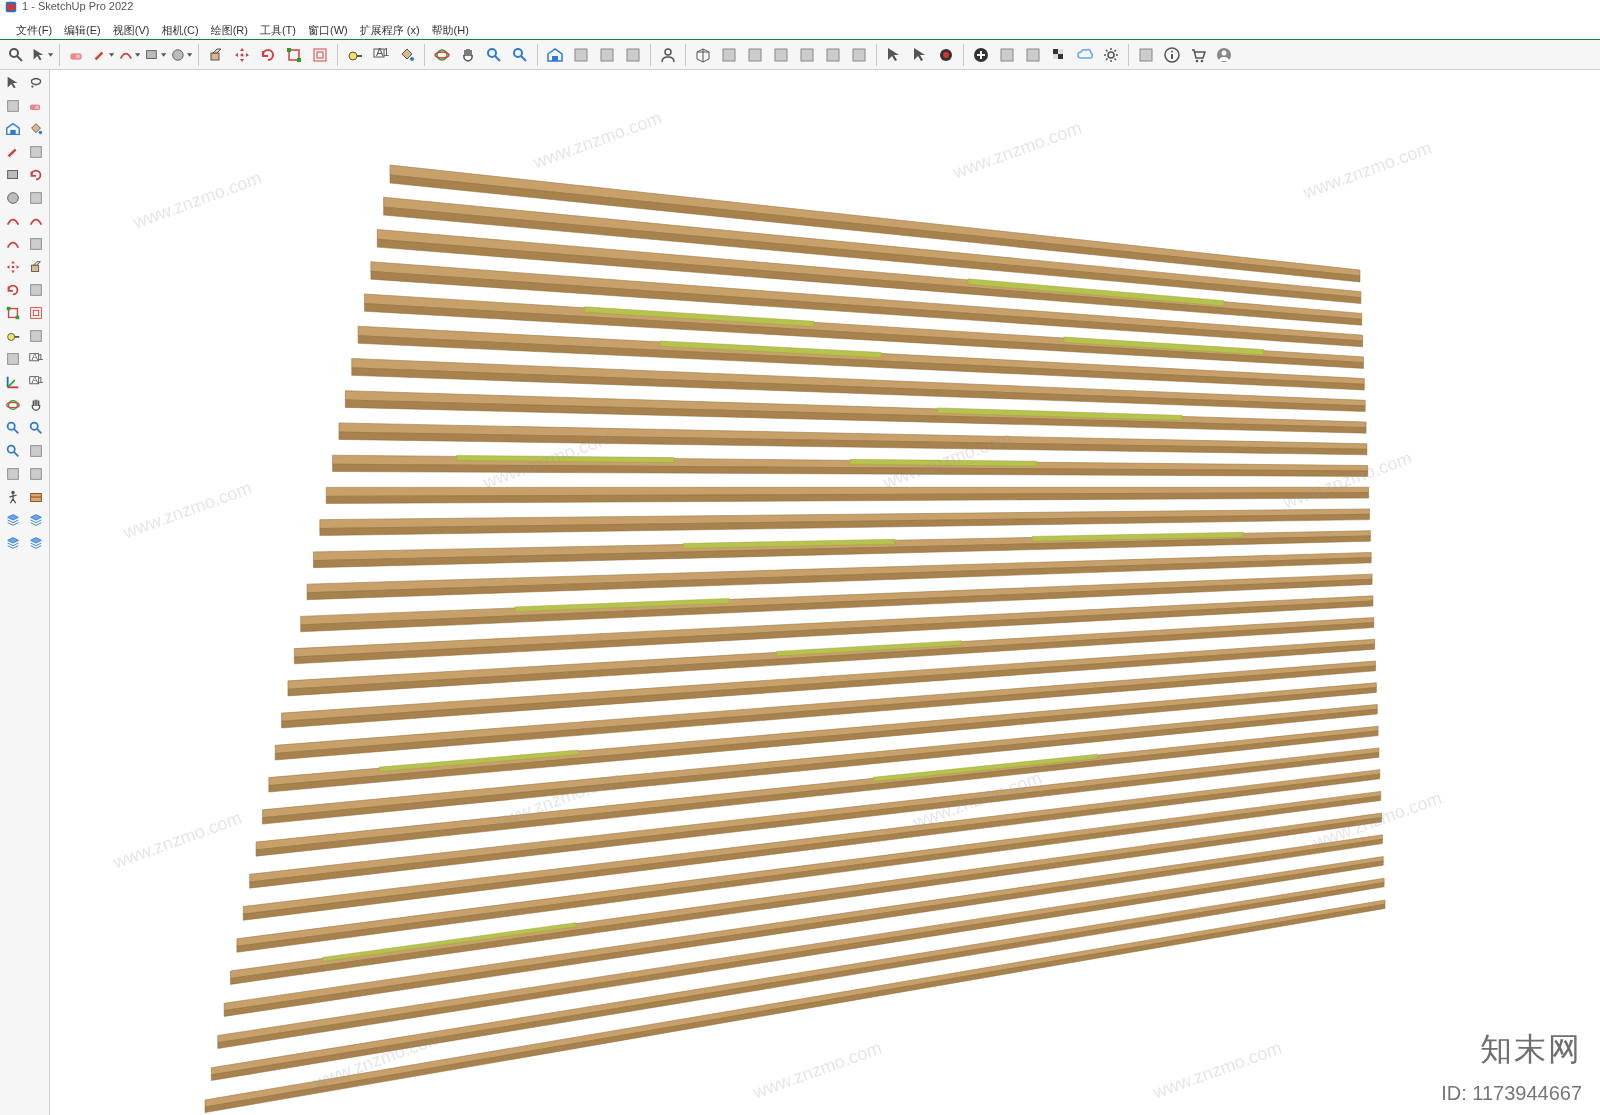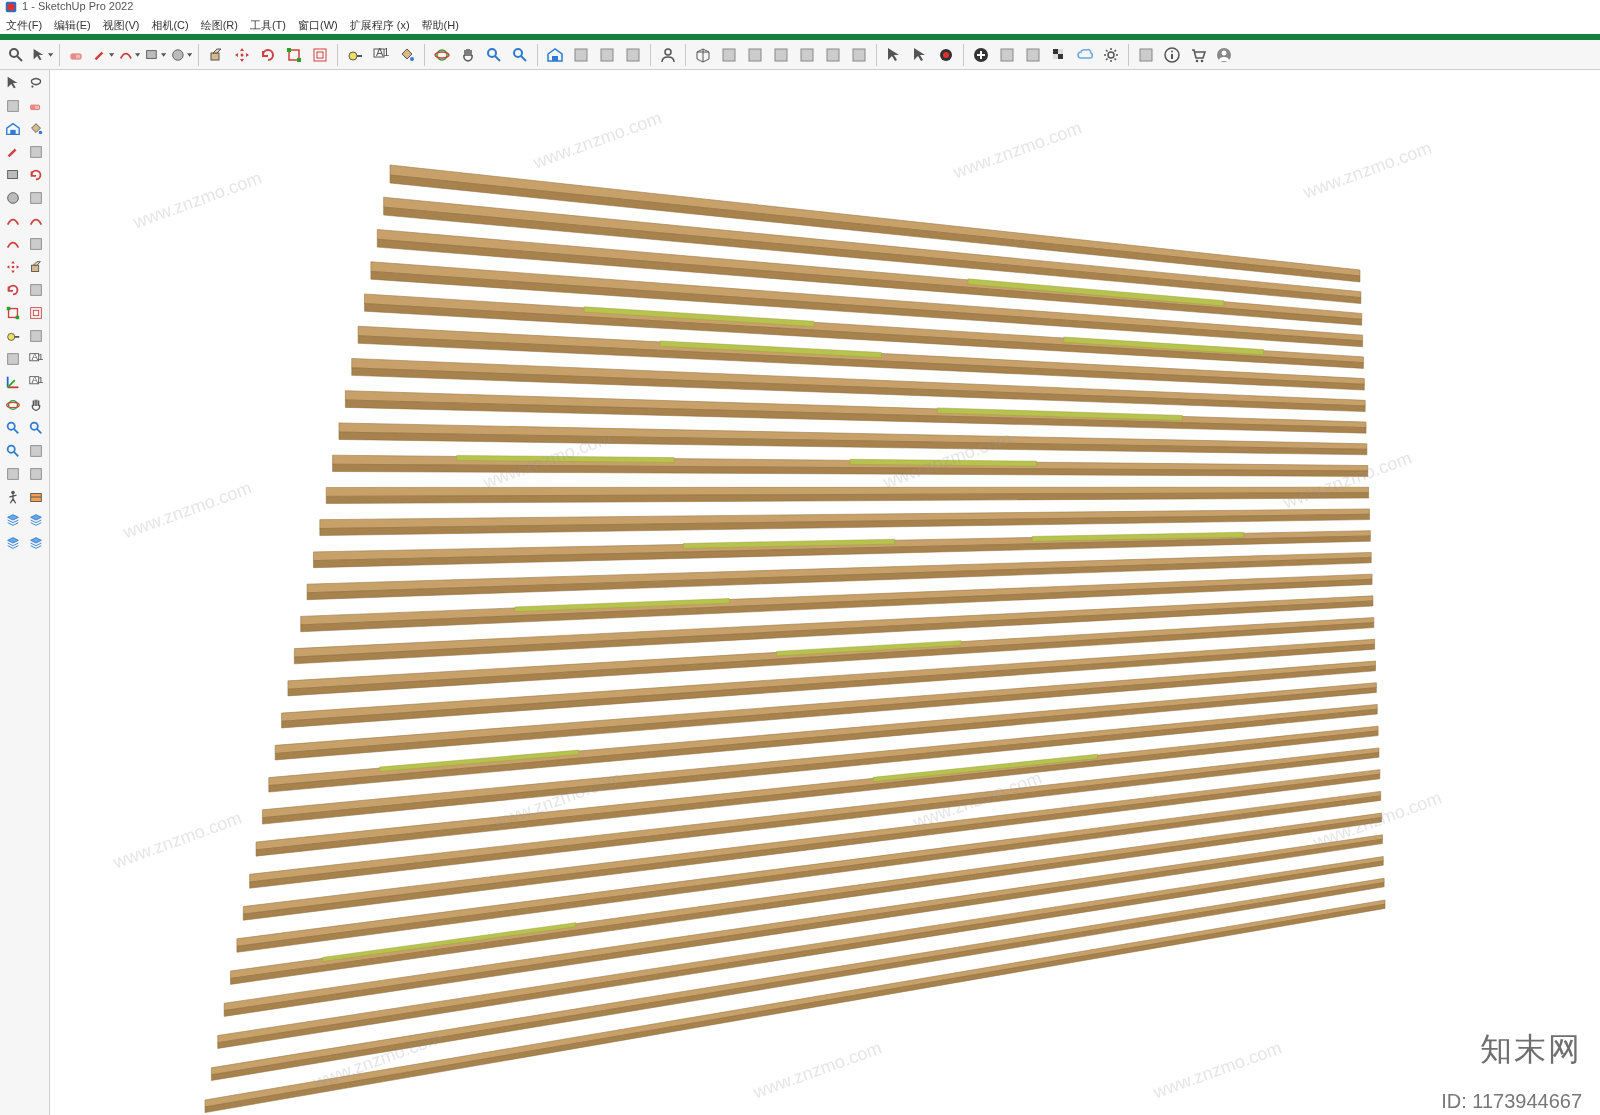--- a/index.html
+++ b/index.html
@@ -1,33 +1,33 @@
 <!DOCTYPE html>
 <html><head>
 <meta charset="utf-8">
 <style>
 *{margin:0;padding:0;box-sizing:border-box;font-family:"Microsoft YaHei",Tahoma,Arial,sans-serif;font-size:11px;user-select:none}
 html,body{width:1600px;height:1115px;background:#fff;overflow:hidden}
 .titlebar{height:22px;background:#fff;display:flex;padding:0 4px;color:#555}
 .titlebar .logo{width:14px;height:14px;margin-right:4px;display:inline-flex;align-items:center;justify-content:center}
-.menubar{height:18px;background:#fff;display:flex;align-items:flex-end;padding:0 0;color:#333;border-bottom:6px solid #15803d}
+.menubar{height:18px;background:#fff;display:flex;align-items:flex-end;padding:0 10px;color:#333;border-bottom:1px solid #15803d}
 .menubar span{padding:1px 6px;cursor:default}
 .toolbar-h{height:30px;background:#f6f6f6;border-bottom:1px solid #cfcfcf;display:flex;align-items:center;padding:0 4px;gap:2px}
 .tbtn{width:24px;height:24px;border:1px solid transparent;border-radius:2px;display:flex;align-items:center;justify-content:center;cursor:pointer;background:transparent}
 .tbtn svg{width:18px;height:18px}
 .tsep{width:1px;height:22px;background:#c8c8c8;margin:0 3px}
 .tbtn .dd{width:6px;height:6px;margin-left:1px}
 .body-row{display:flex;height:calc(1115px - 22px - 18px - 30px)}
 .toolbar-v{width:50px;background:#f6f6f6;border-right:1px solid #cfcfcf;display:flex;flex-wrap:wrap;align-content:flex-start;padding:2px;gap:1px}
 .toolbar-v .tbtn{width:22px;height:22px}
 .toolbar-v .tbtn svg{width:16px;height:16px}
 .viewport{flex:1;background:#fff;position:relative;overflow:hidden}
-.wm-bottom{position:absolute;right:18px;bottom:2px;text-align:right;color:#7b7b7b;pointer-events:none}
+.wm-bottom{position:absolute;right:18px;bottom:10px;text-align:right;color:#7b7b7b;pointer-events:none}
 .wm-bottom .wm-name{font-size:32px;letter-spacing:2px;color:#6f6f6f}
-.wm-bottom .wm-id{font-size:20px;color:#777;margin-top:18px}
+.wm-bottom .wm-id{font-size:20px;color:#777;margin-top:10px}
 .wm-diag{position:absolute;color:rgba(150,150,150,0.25);font-size:18px;transform:rotate(-20deg);pointer-events:none;white-space:nowrap}
 .slats{position:absolute;left:50px;top:0;right:0;bottom:0}
 </style>
 </head>
 <body>
 
 <div class="titlebar">
   <span class="logo">
     <svg viewBox="0 0 16 16">
         <rect x="2" y="2" width="12" height="12" fill="#1976d2" rx="2"></rect>

